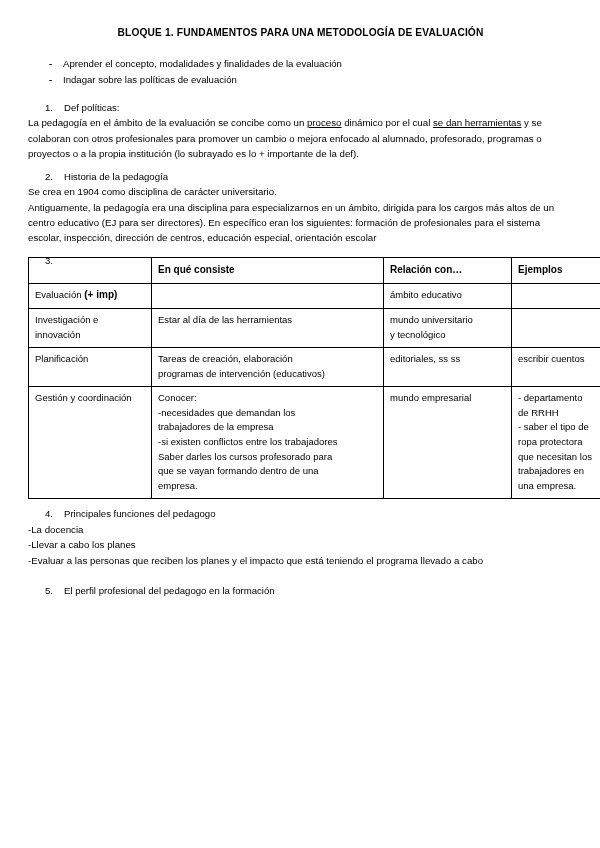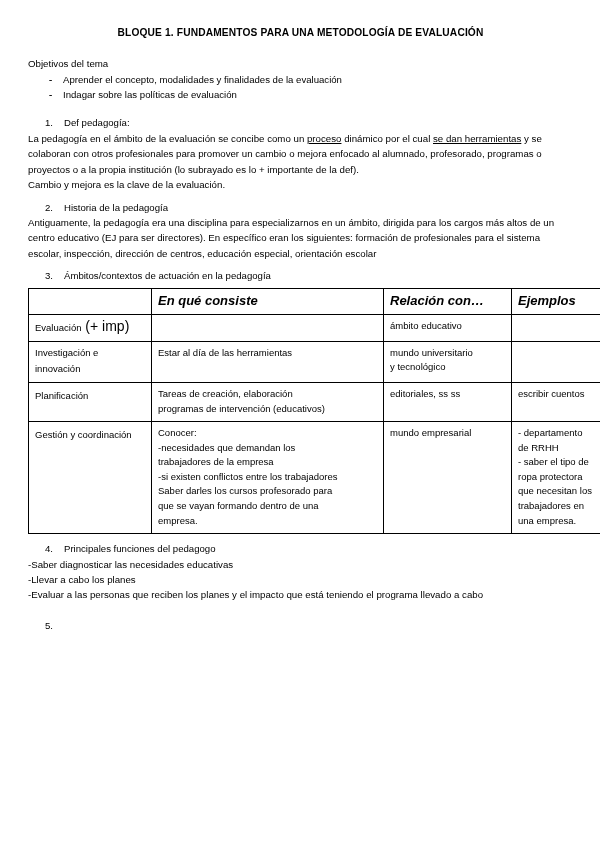--- a/index.html
+++ b/index.html
@@ -82,74 +82,72 @@
     border: 1.1px solid #000000;
     vertical-align: top;
     padding: 4px 6px 5px 6px;
     font-size: 9.5px;
     line-height: 14.6px;
     text-align: left;
     font-weight: normal;
   }
   table.grid th {
     font-weight: bold;
-    font-size: 13px;
+    font-size: 10px;
     padding-top: 5px;
     padding-bottom: 6px;
-    font-style: italic;
   }
   .c1 { width: 110px; }
   .c2 { width: 219px; }
   .c3 { width: 115px; }
   .c4 { width: 101px; }
   td.rowhead {
     font-weight: bold;
     font-size: 9.8px;
   }
-  td.rowhead .light { font-weight: normal; font-size: 14px; }
+  td.rowhead .light { font-weight: bold; font-size: 10px; }
   td.pad-ind { padding-left: 9px; }
   .cell-line { display: block; }
   .empty-cell { min-height: 14px; }
 </style>
 </head>
 <body>
 
 <div class="page">
 
   <h1 class="doc-title">BLOQUE 1. FUNDAMENTOS PARA UNA METODOLOGÍA DE EVALUACIÓN</h1>
 
-  <div class="para body">Objetivos del tema</div>
 
   <ul class="dash-list">
     <li><span class="dash">-</span></li>
     <li><span class="dash">-</span><span>Aprender el concepto, modalidades y finalidades de la evaluación</span></li>
     <li><span class="dash">-</span></li>
     <li><span class="dash">-</span><span>Indagar sobre las políticas de evaluación</span></li>
   </ul>
 
   <div class="spacer-md"></div>
 
 
   <div class="num-item">
-    <span class="num">1.</span><span>Def pedagogía:</span>
+    <span class="num">1.</span><span>Def políticas:</span>
   </div>
   <div class="para body"><span>La pedagogía en el ámbito de la evaluación se concibe como un </span><span class="ul">proceso</span><span> dinámico por el cual </span><span class="ul">se dan herramientas</span><span> y se colaboran con otros profesionales para promover un cambio o mejora enfocado al alumnado, profesorado, programas o proyectos o a la propia institución (lo subrayado es lo + importante de la def).</span></div>
-  <div class="para body"><span>Cambio y mejora es la clave de la evaluación.</span></div>
 
   <div class="spacer-sm"></div>
 
   <div class="num-item">
     <span class="num">2.</span><span>Historia de la pedagogía</span>
   </div>
+  <div class="para body"><span>Se crea en 1904 como disciplina de carácter universitario.</span></div>
   <div class="para body"><span>Antiguamente, la pedagogía era una disciplina para especializarnos en un ámbito, dirigida para los cargos más altos de un centro educativo (EJ para ser directores). En específico eran los siguientes: formación de profesionales para el sistema escolar, inspección, dirección de centros, educación especial, orientación escolar</span></div>
 
   <div class="spacer-sm"></div>
 
   <div class="num-item">
-    <span class="num">3.</span><span>Ámbitos/contextos de actuación en la pedagogía</span>
+    <span class="num">3.</span>
   </div>
 
   <table class="grid">
     <thead>
       <tr>
         <th class="c1"></th>
         <th class="c2">En qué consiste</th>
         <th class="c3">Relación con…</th>
         <th class="c4">Ejemplos</th>
       </tr>
@@ -212,23 +210,23 @@
           </td>
       </tr>
     </tbody>
   </table>
 
   <div class="spacer-sm"></div>
 
   <div class="num-item">
     <span class="num">4.</span><span>Principales funciones del pedagogo</span>
   </div>
-  <div class="para body"><span>-Saber diagnosticar las necesidades educativas</span></div>
+  <div class="para body"><span>-La docencia</span></div>
   <div class="para body"><span>-Llevar a cabo los planes</span></div>
   <div class="para body"><span>-Evaluar a las personas que reciben los planes y el impacto que está teniendo el programa llevado a cabo</span></div>
 
   <div class="spacer-lg"></div>
 
   <div class="num-item">
-    <span class="num">5.</span>
+    <span class="num">5.</span><span>El perfil profesional del pedagogo en la formación</span>
   </div>
 
 </div>
 
 </body></html>

